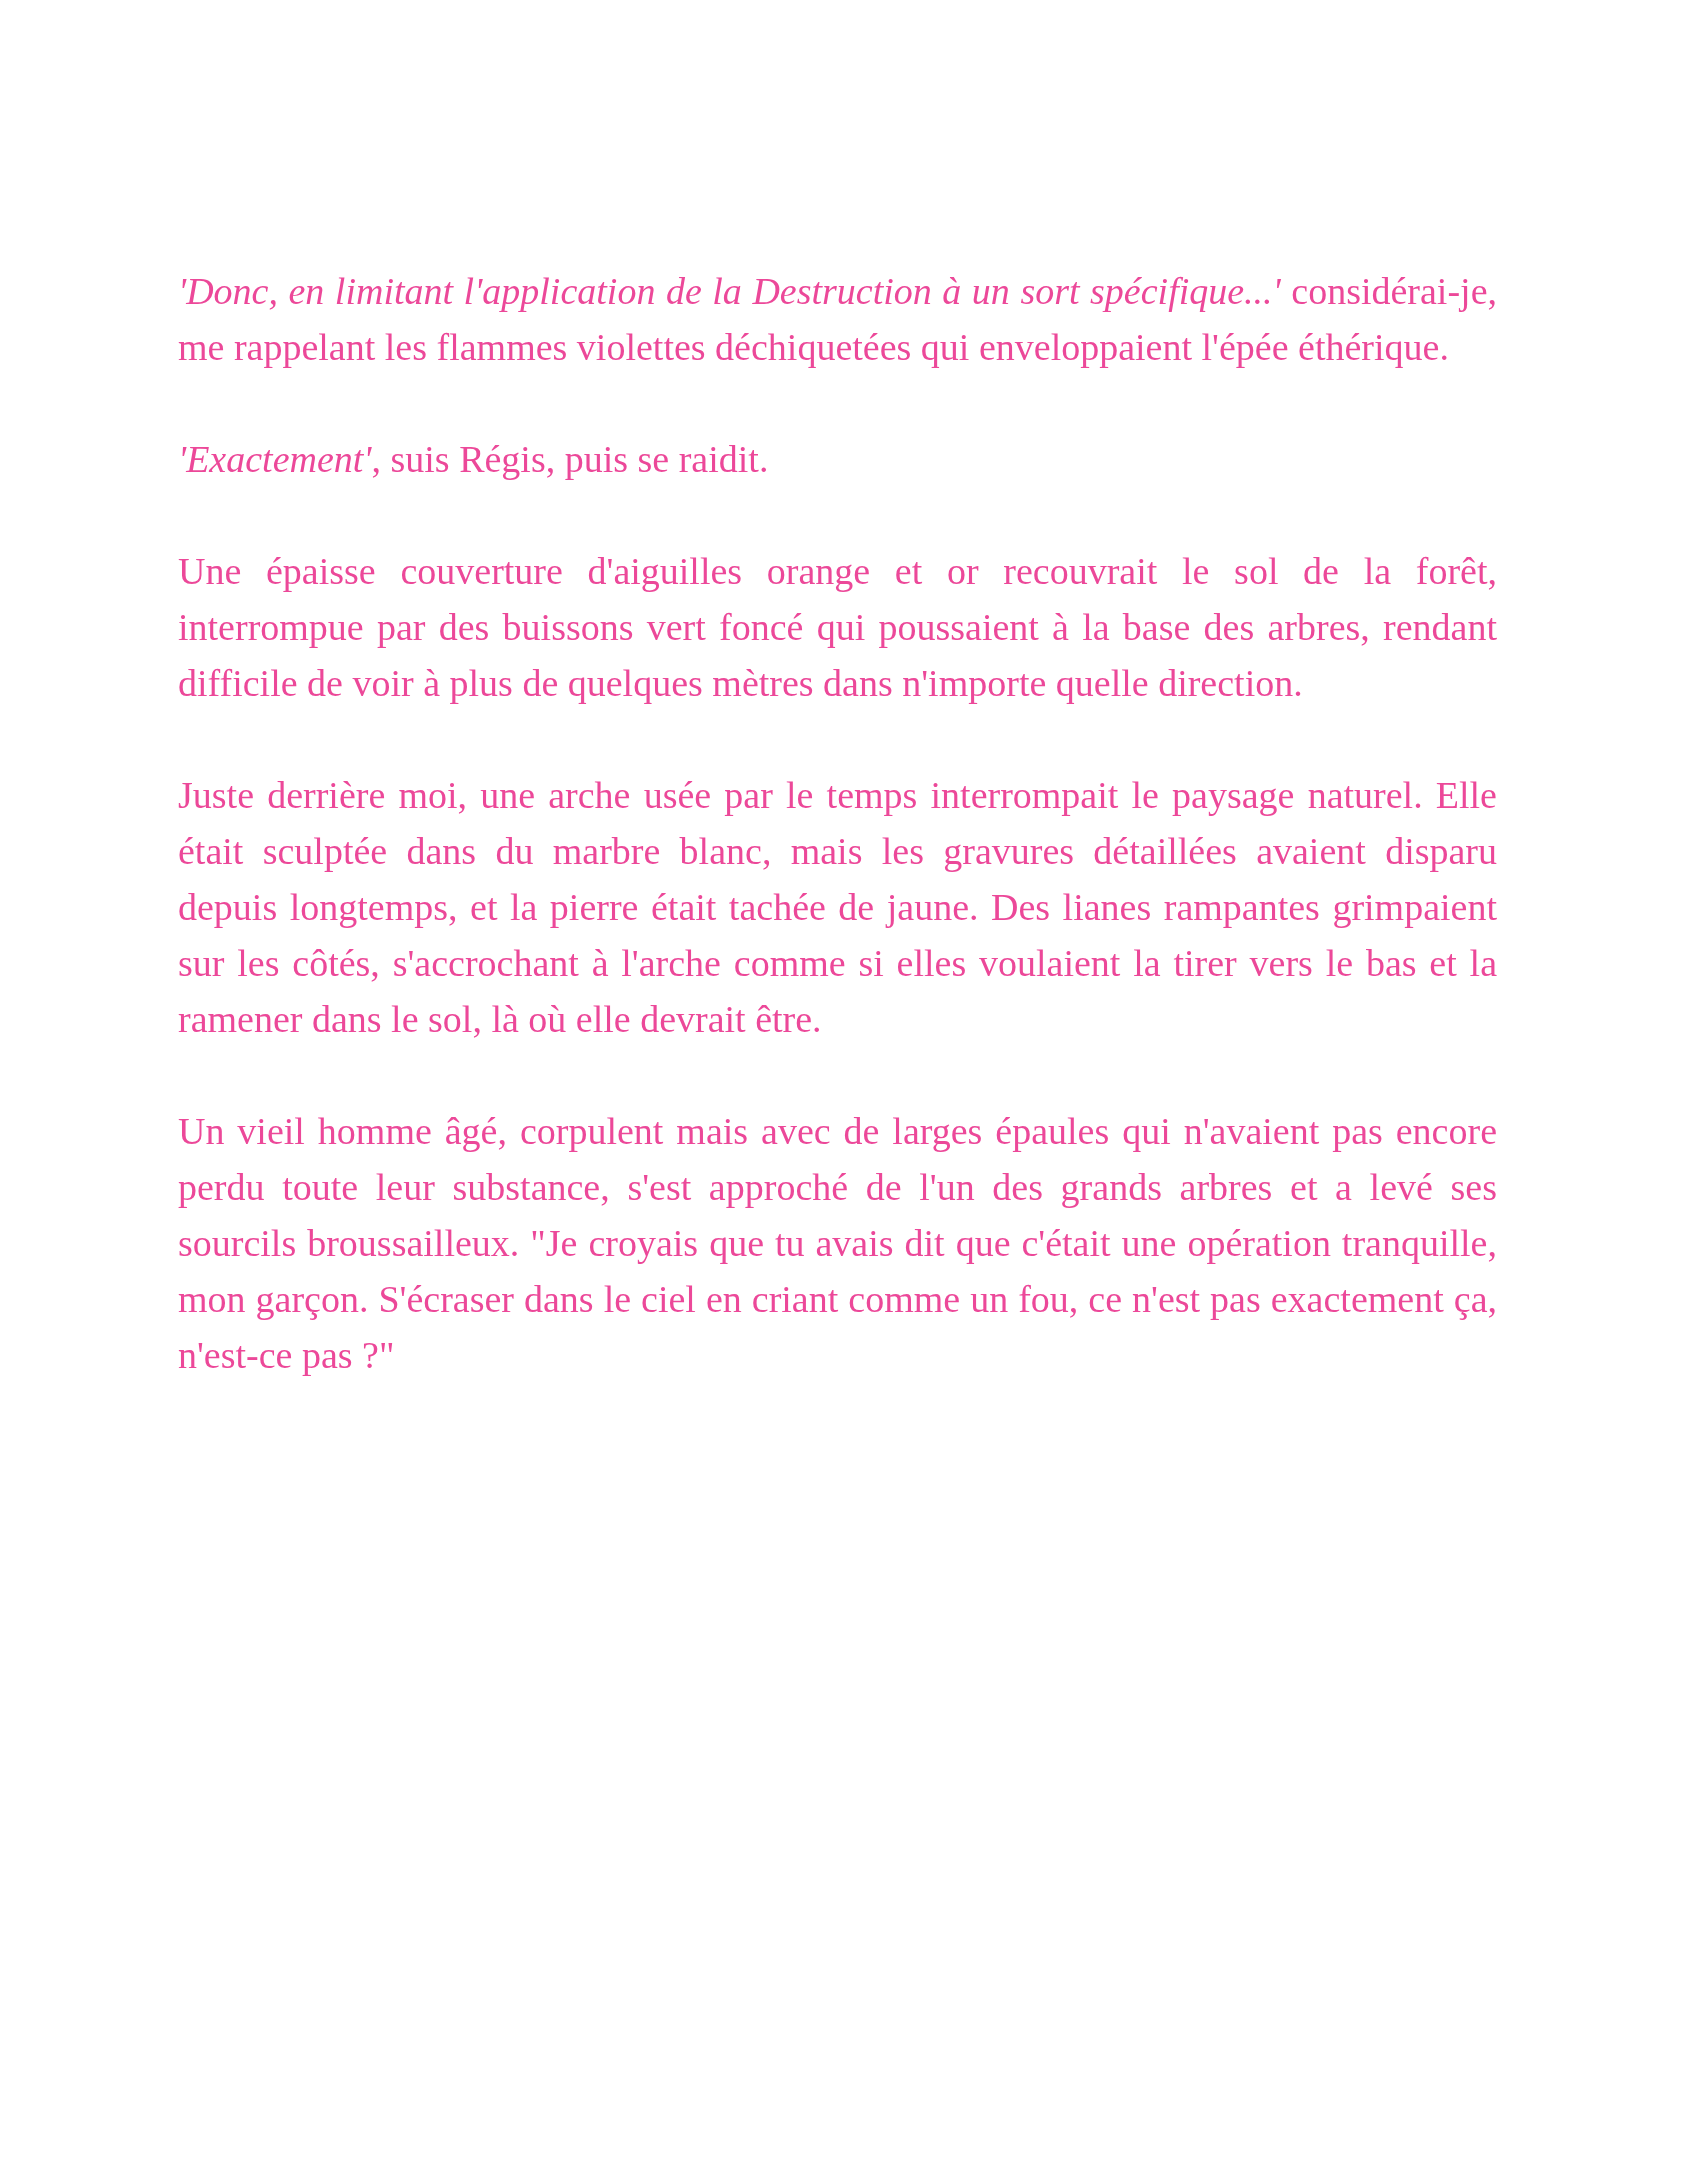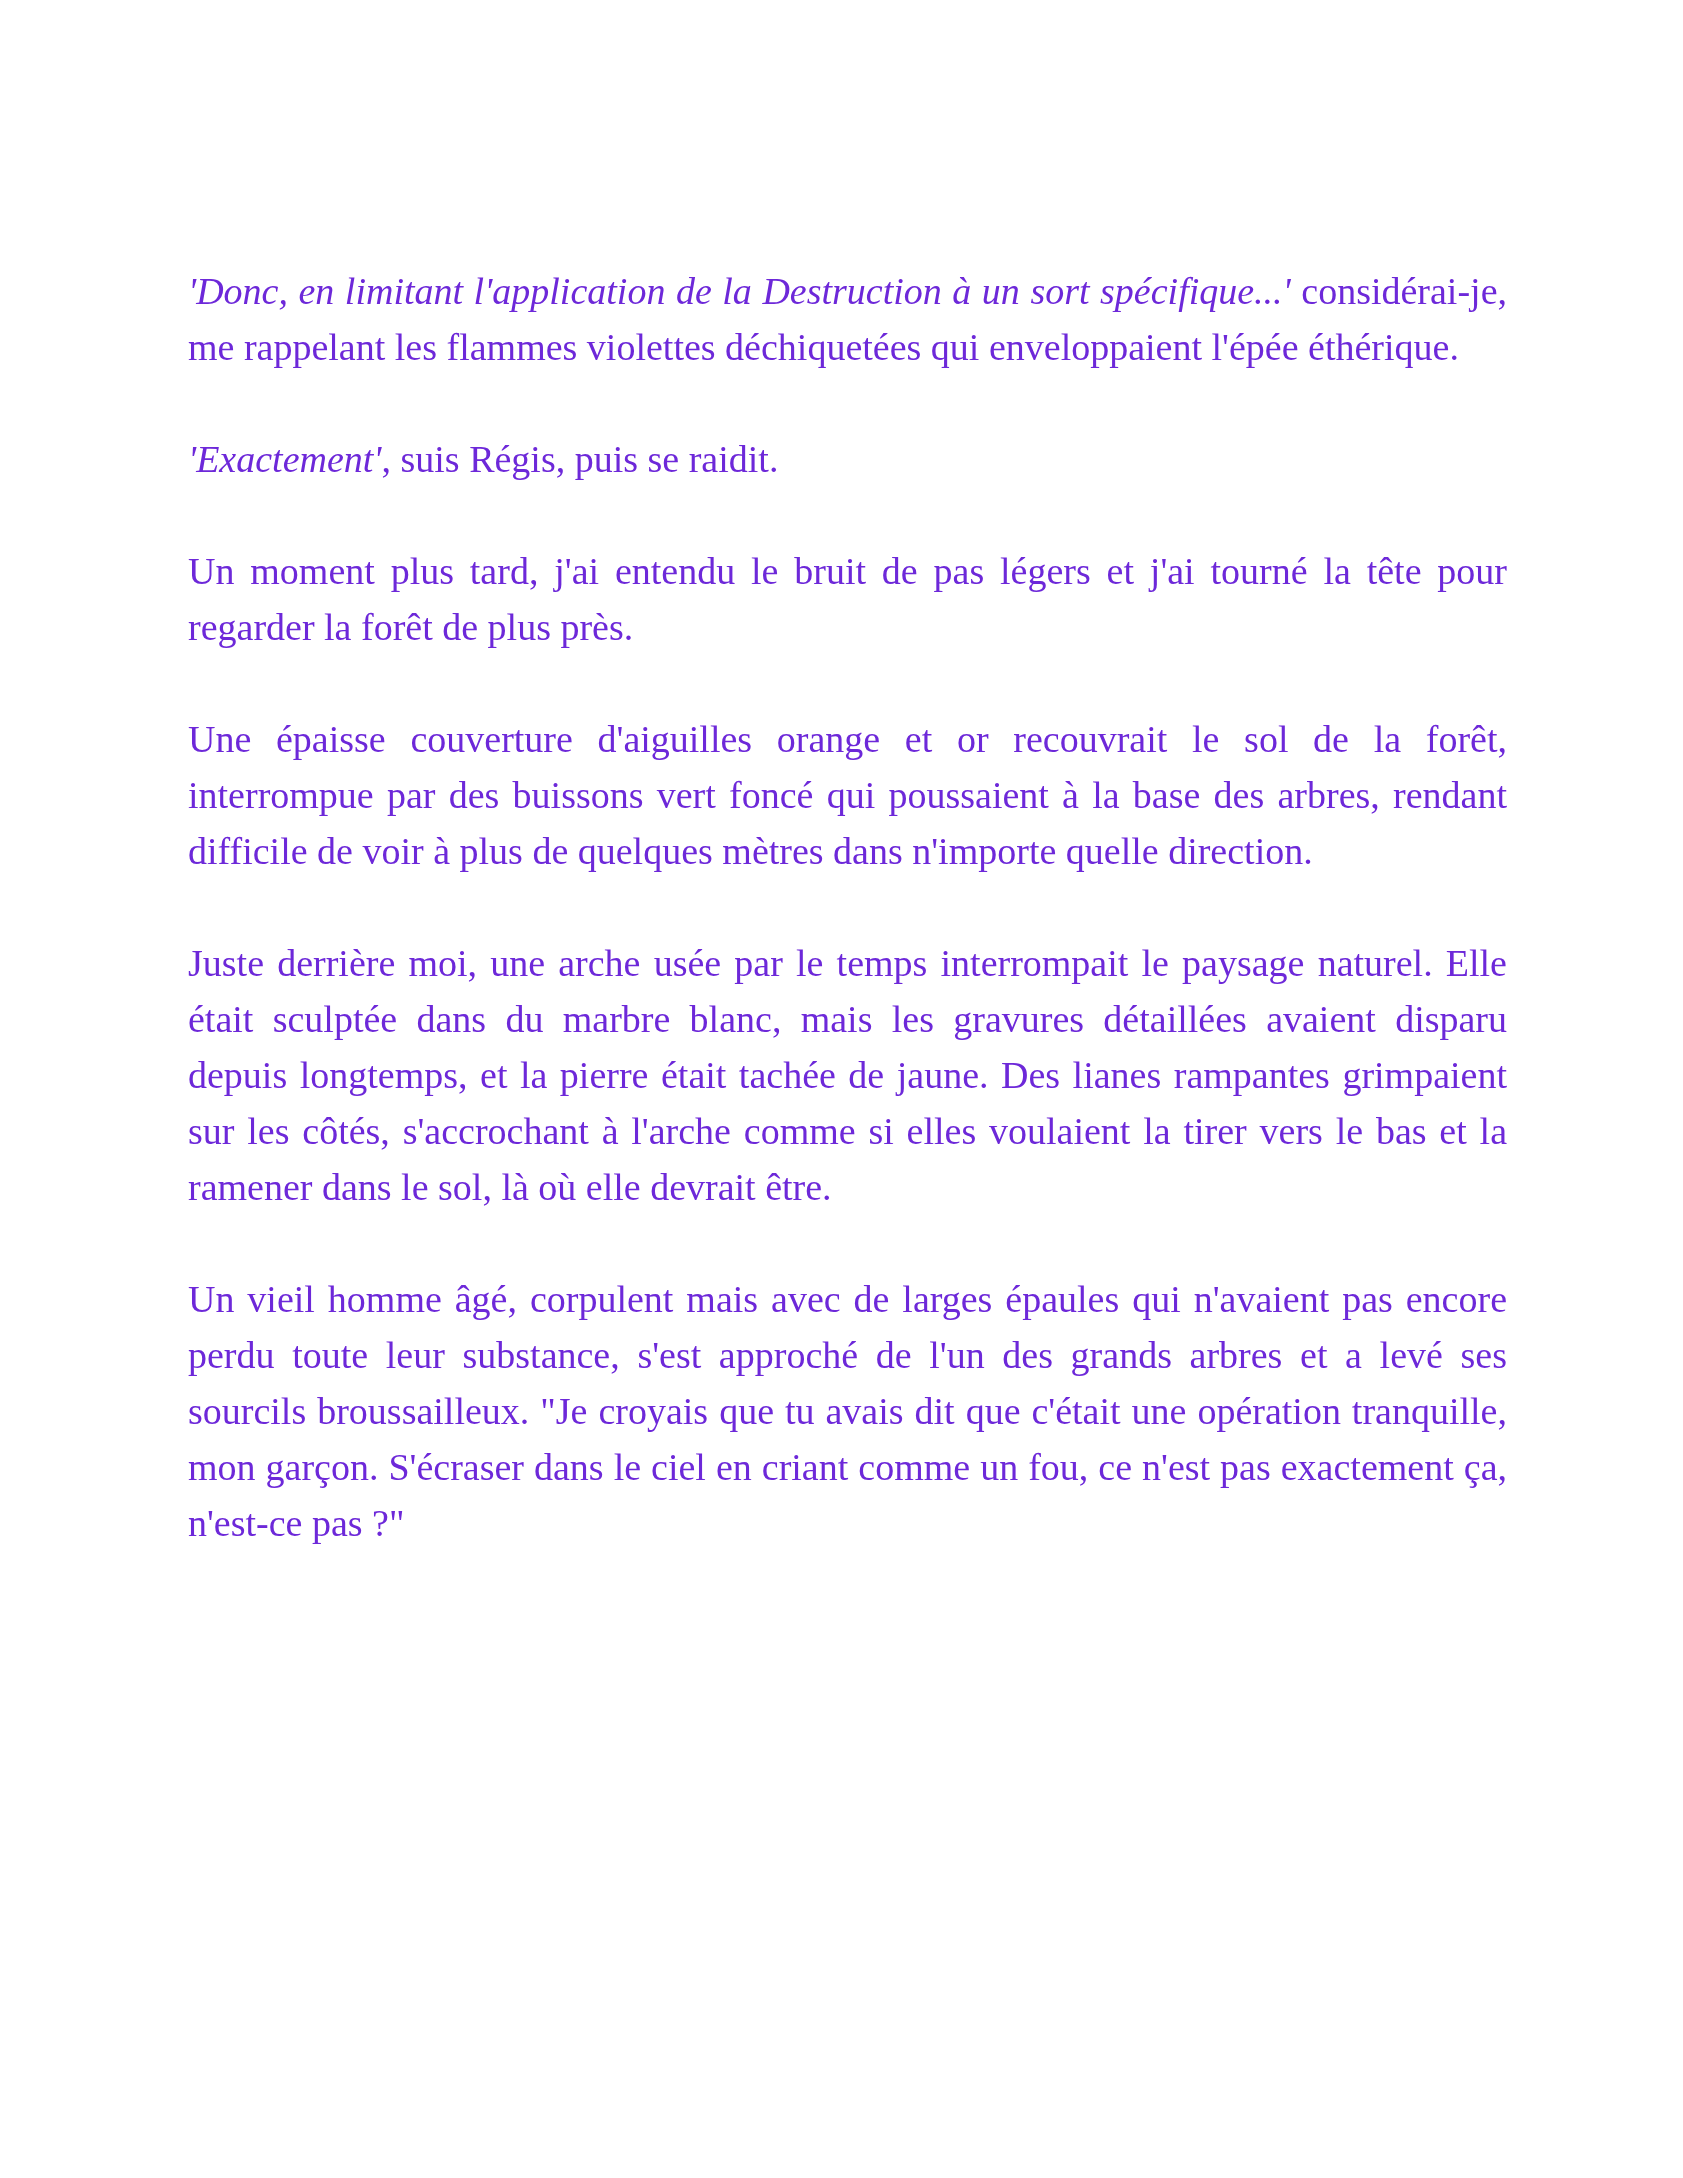--- a/index.html
+++ b/index.html
@@ -9,24 +9,24 @@
   }
   .page {
     position: relative;
     width: 1683px;
     height: 2178px;
     background: #ffffff;
     overflow: hidden;
   }
   .content {
     position: absolute;
-    left: 188px;
+    left: 178px;
     top: 263px;
     width: 1319px;
-    color: #6d28d9;
+    color: #ec4899;
     font-family: "Liberation Serif", "DejaVu Serif", serif;
     font-size: 38px;
     line-height: 56px;
     text-align: justify;
   }
   .content p {
     margin: 0 0 56px 0;
     padding: 0;
   }
   .seg-italic {
@@ -43,23 +43,20 @@
   <div class="content">
 
     <p>
       <span class="seg-italic">'Donc, en limitant l'application de la Destruction à un sort spécifique...'</span><span class="seg-normal"> considérai-je, me rappelant les flammes violettes déchiquetées qui enveloppaient l'épée éthérique.</span>
     </p>
 
     <p>
       <span class="seg-italic">'Exactement'</span><span class="seg-normal">, suis Régis, puis se raidit.</span>
     </p>
 
-    <p>
-      <span class="seg-normal">Un moment plus tard, j'ai entendu le bruit de pas légers et j'ai tourné la tête pour regarder la forêt de plus près.</span>
-    </p>
 
     <p>
       <span class="seg-normal">Une épaisse couverture d'aiguilles orange et or recouvrait le sol de la forêt, interrompue par des buissons vert foncé qui poussaient à la base des arbres, rendant difficile de voir à plus de quelques mètres dans n'importe quelle direction.</span>
     </p>
 
     <p>
       <span class="seg-normal">Juste derrière moi, une arche usée par le temps interrompait le paysage naturel. Elle était sculptée dans du marbre blanc, mais les gravures détaillées avaient disparu depuis longtemps, et la pierre était tachée de jaune. Des lianes rampantes grimpaient sur les côtés, s'accrochant à l'arche comme si elles voulaient la tirer vers le bas et la ramener dans le sol, là où elle devrait être.</span>
     </p>
 
     <p>

